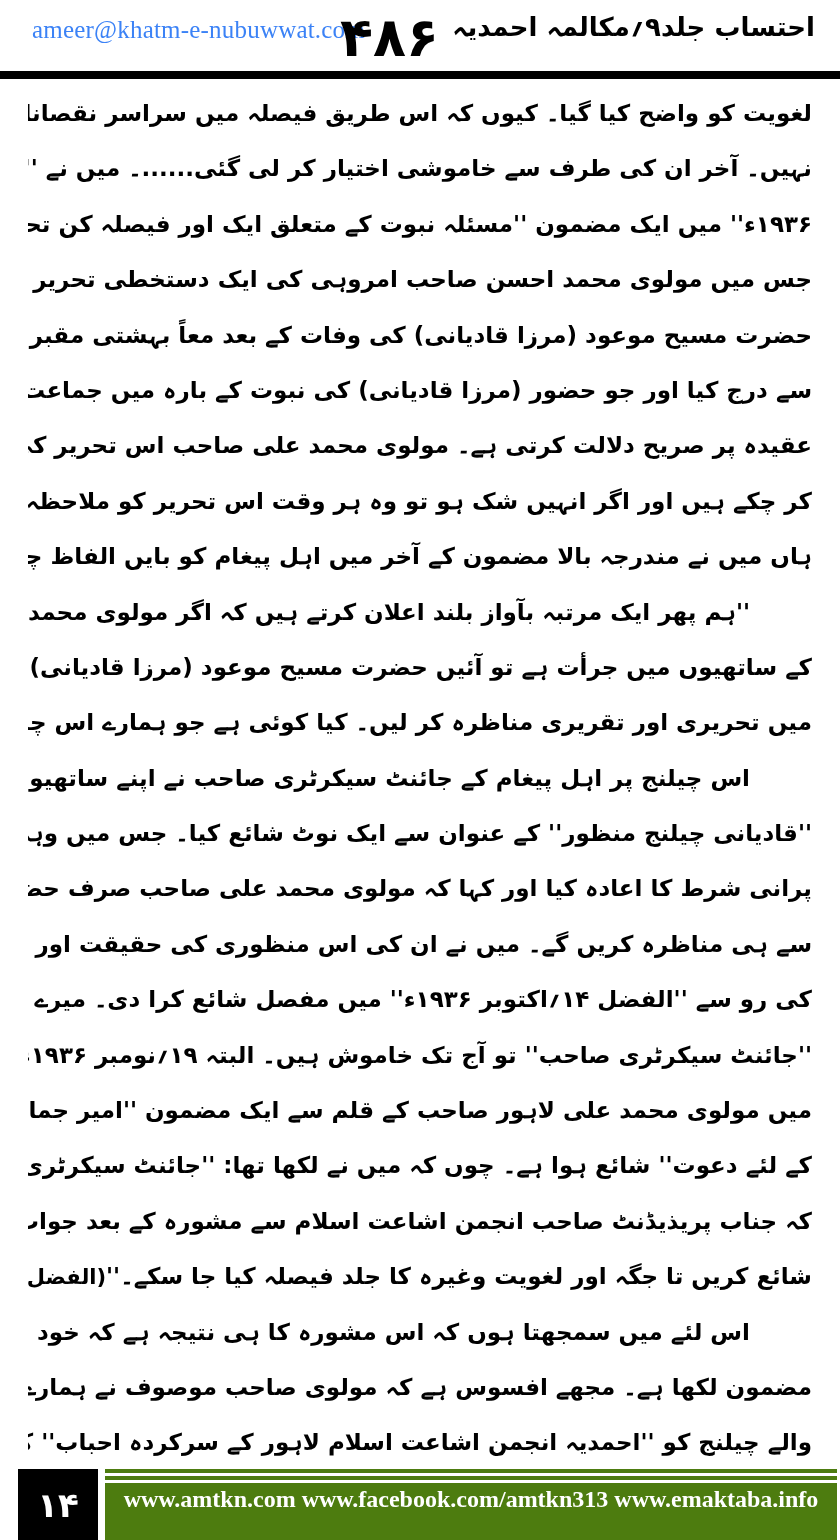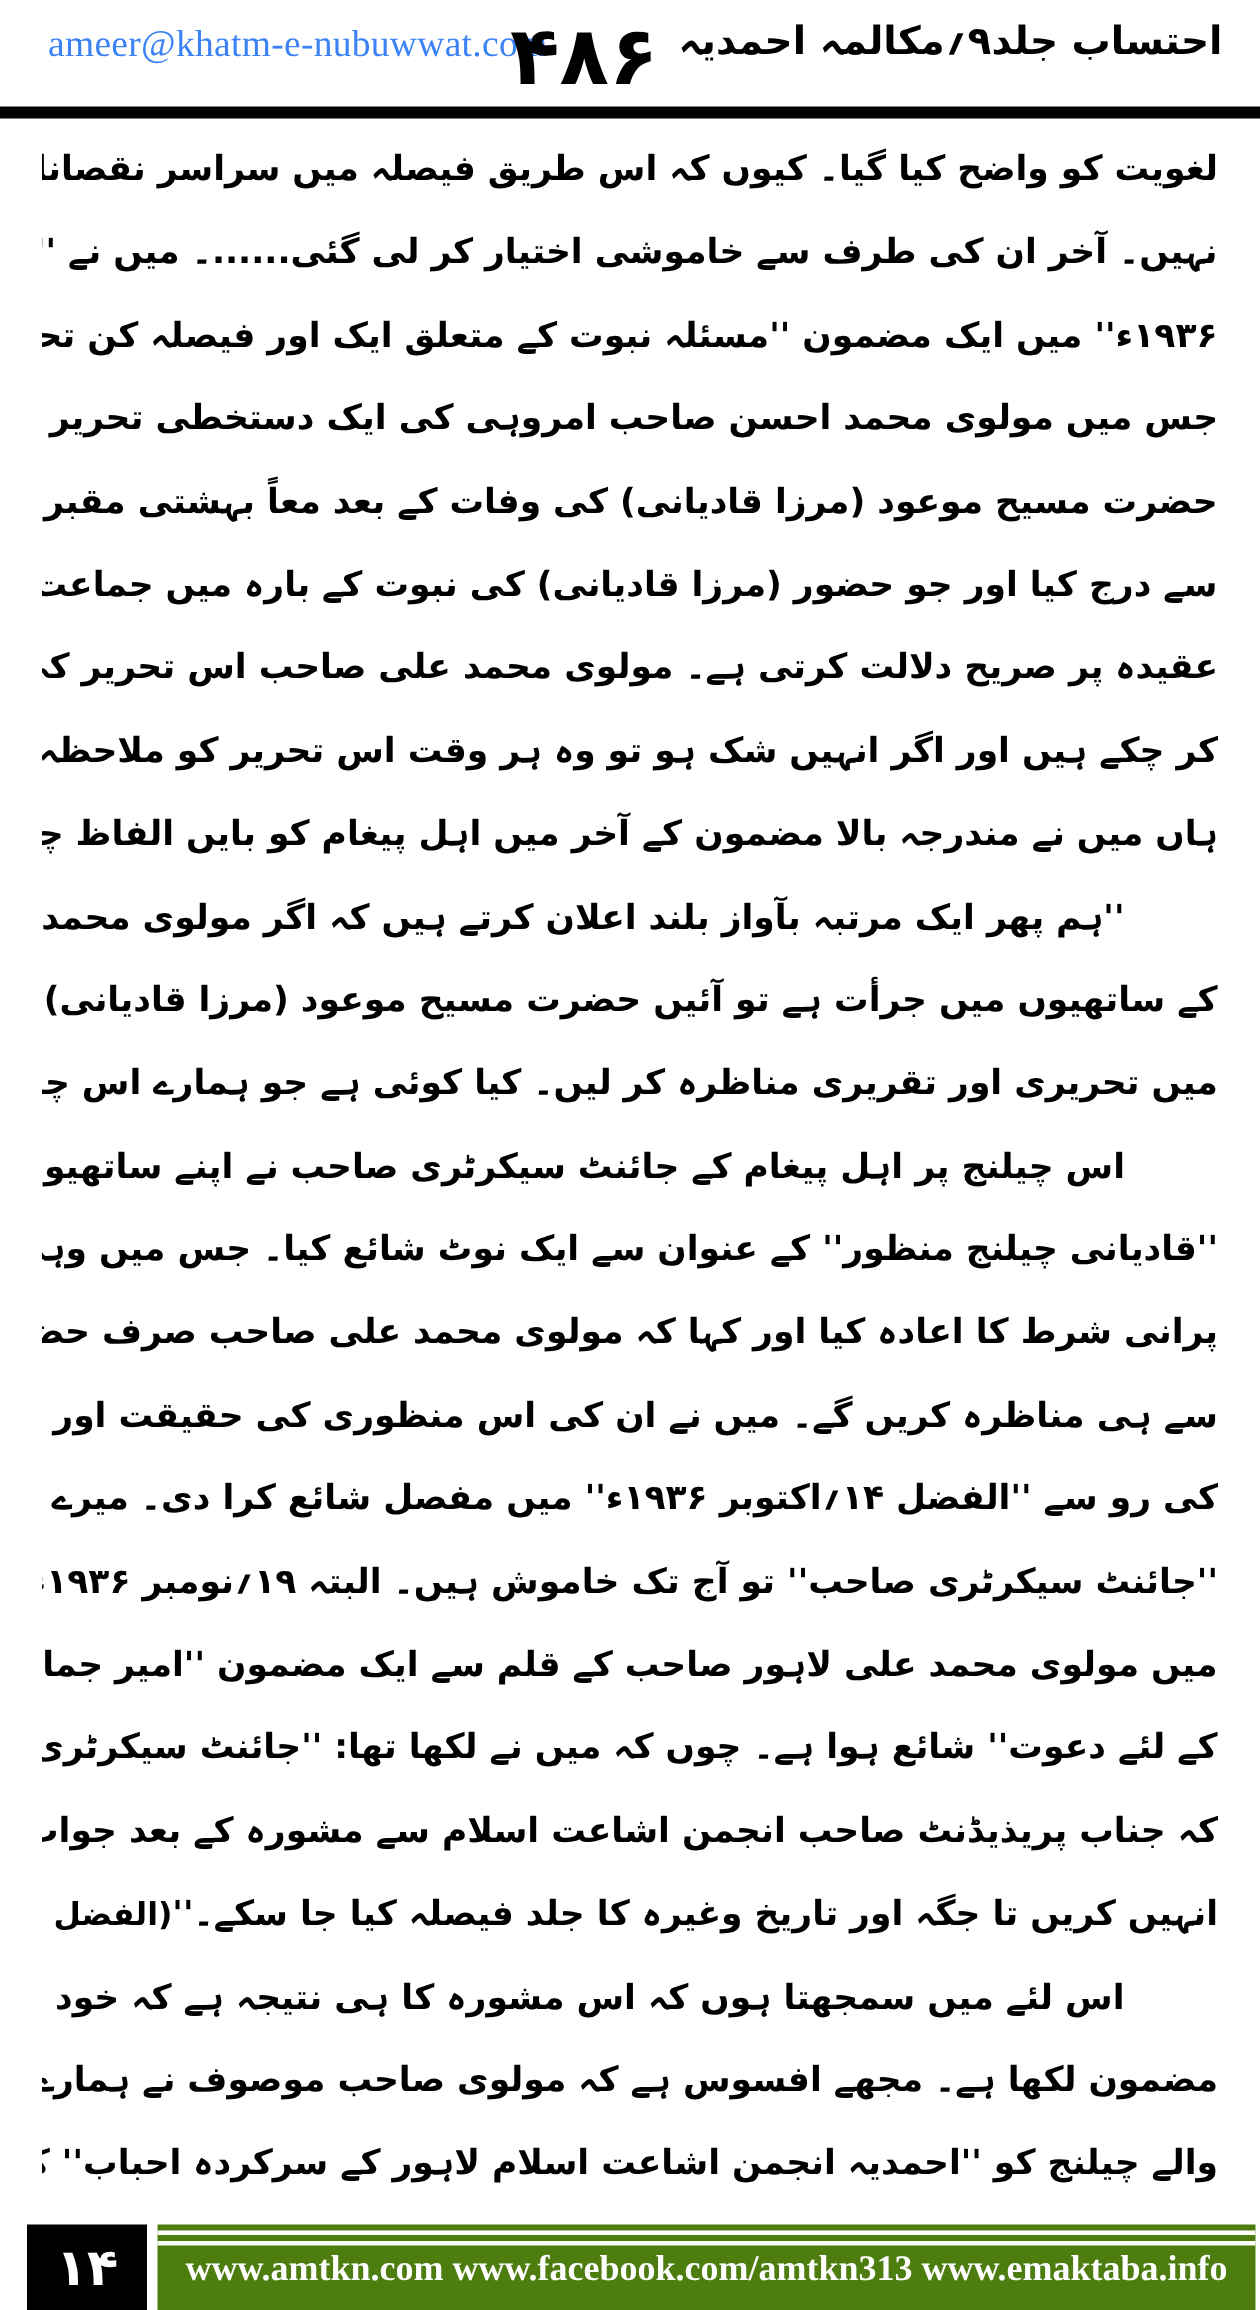--- a/index.html
+++ b/index.html
@@ -40,21 +40,21 @@
   }
   .tline.short{text-align-last:auto;}
   .tline.indent{padding-right:62px;}
   .tline.citeline{
     display:flex;justify-content:space-between;align-items:baseline;
     text-align:right;text-align-last:auto;
   }
   .tline.citeline .cite{font-size:21px;}
   
   .footer{
-    position:absolute;left:18px;right:3px;bottom:0;height:57px;
+    position:absolute;left:18px;right:3px;bottom:0;height:71px;
     display:flex;gap:7px;
   }
   .footer-pagebox{
     width:80px;background:#000;color:#fff;
     display:flex;align-items:center;justify-content:center;
     font-size:34px;font-weight:bold;direction:rtl;
   }
   .footer-bar{
     flex:1;background:#4d7c0f;position:relative;
   }
@@ -94,21 +94,21 @@
   <div class="tline indent">اس چیلنج پر اہل پیغام کے جائنٹ سیکرٹری صاحب نے اپنے ساتھیوں کی تسلی کے لئے</div>
   <div class="tline">''قادیانی چیلنج منظور'' کے عنوان سے ایک نوٹ شائع کیا۔ جس میں وہی غیر احمدی ثالثوں کی</div>
   <div class="tline">پرانی شرط کا اعادہ کیا اور کہا کہ مولوی محمد علی صاحب صرف حضرت امام جماعت احمدیہ قادیان</div>
   <div class="tline">سے ہی مناظرہ کریں گے۔ میں نے ان کی اس منظوری کی حقیقت اور ان شروط کی تغلیط دلائل</div>
   <div class="tline">کی رو سے ''الفضل ۱۴؍اکتوبر ۱۹۳۶ء'' میں مفصل شائع کرا دی۔ میرے اس جواب پر</div>
   <div class="tline">''جائنٹ سیکرٹری صاحب'' تو آج تک خاموش ہیں۔ البتہ ۱۹؍نومبر ۱۹۳۶ء کے ''پیغام صلح''</div>
   <div class="tline">میں مولوی محمد علی لاہور صاحب کے قلم سے ایک مضمون ''امیر جماعت قادیان کو فیصلہ کن بحث</div>
   <div class="tline">کے لئے دعوت'' شائع ہوا ہے۔ چوں کہ میں نے لکھا تھا: ''جائنٹ سیکرٹری صاحب کا فرض ہے</div>
   <div class="tline">کہ جناب پریذیڈنٹ صاحب انجمن اشاعت اسلام سے مشورہ کے بعد جواب اثبات میں</div>
   <div class="tline citeline">
-    <span>انہیں کریں تا جگہ اور تاریخ وغیرہ کا جلد فیصلہ کیا جا سکے۔''</span>
+    <span>شائع کریں تا جگہ اور لغویت وغیرہ کا جلد فیصلہ کیا جا سکے۔''</span>
     <span class="cite">(الفضل ۱۴؍اکتوبر ۱۹۳۶ء)</span>
   </div>
   <div class="tline indent">اس لئے میں سمجھتا ہوں کہ اس مشورہ کا ہی نتیجہ ہے کہ خود مولوی صاحب نے</div>
   <div class="tline">مضمون لکھا ہے۔ مجھے افسوس ہے کہ مولوی صاحب موصوف نے ہمارے ۱۵؍ستمبر ۱۹۳۶ء</div>
   <div class="tline">والے چیلنج کو ''احمدیہ انجمن اشاعت اسلام لاہور کے سرکردہ احباب'' کی ڈیڑھ سالہ دعوت</div>
 </div>
 
 <div class="footer">
   <div class="footer-pagebox">۱۴</div>
   <div class="footer-bar">

